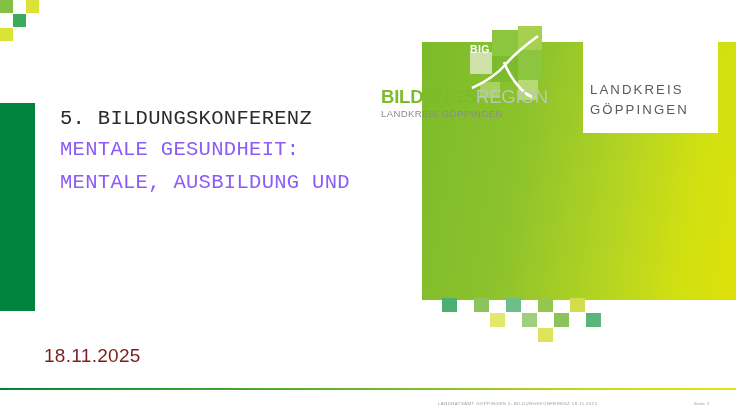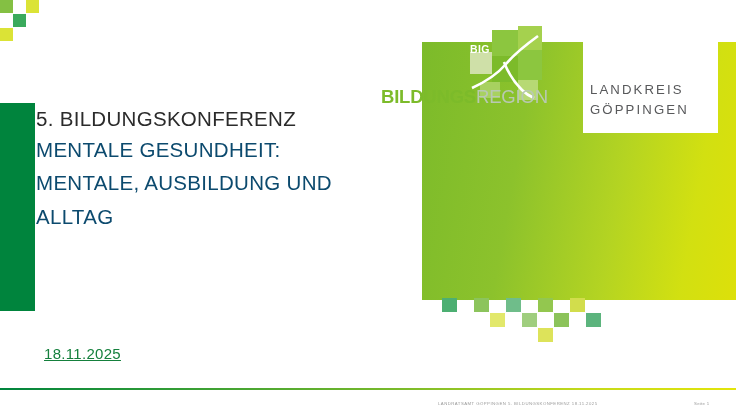--- a/index.html
+++ b/index.html
@@ -12,32 +12,32 @@
   .slide { position:absolute; inset:0; background:#fff; overflow:hidden; }
 
   
   .tl-checker { position:absolute; left:0; top:0; width:52px; height:52px; }
   .tl-checker i { position:absolute; display:block; }
 
   
   .left-bar { position:absolute; left:0; top:103px; width:35px; height:208px; }
 
   
-  .title-block { position:absolute; left:36px; top:104px; width:350px; }
+  .title-block { position:absolute; left:60px; top:104px; width:350px;font-family:Liberation Mono, monospace; }
   .t-main {
     font-size:20.5px; letter-spacing:.3px; color:#2b2b2b;
     line-height:1.42; white-space:nowrap;
   }
   .t-sub {
     font-size:20.5px; letter-spacing:.3px; line-height:1.62;
-    color:#0c4a6e;
+    color:#8b5cf6;
   }
   .date {
     position:absolute; left:44px; top:345px;
-    font-size:15px; color:#15803d; letter-spacing:.3px;text-decoration:underline;
+    font-size:19px; color:#7f1d1d; letter-spacing:.3px;
   }
 
   
   .graphic { position:absolute; left:378px; top:0; width:358px; height:330px; }
 
   
   .grad-block {
     position:absolute; left:44px; top:42px; width:314px; height:258px;
     background:linear-gradient(100deg,#7cbb2a 0%,#8cc22c 32%,#b4d422 62%,#d2e011 84%,#dde00a 100%);
   }
@@ -101,21 +101,20 @@
       <i style="left: 13px; top: 14px; width: 13px; height: 13px; background: rgb(58, 170, 92);"></i>
       <i style="left: 0px; top: 28px; width: 13px; height: 13px; background: rgb(219, 227, 54);"></i>
     </div>
 
   <div class="left-bar" style="background: rgb(0, 132, 61);"></div>
 
   <div class="title-block">
     <div class="t-main">5. BILDUNGSKONFERENZ</div>
     <div class="t-sub">MENTALE GESUNDHEIT:</div>
     <div class="t-sub">MENTALE, AUSBILDUNG UND</div>
-    <div class="t-sub">ALLTAG</div>
   </div>
 
   <div class="date">18.11.2025</div>
 
   <div class="graphic">
 
     <div class="grad-block"></div>
 
     <div class="lion">
       <svg viewBox="0 0 120 105" width="120" height="105" aria-hidden="true">
@@ -162,20 +161,21 @@
           <i style="left: 58px; top: 54px; width: 20px; height: 20px; background: rgb(183, 217, 116);"></i>
           <i style="left: 20px; top: 56px; width: 20px; height: 16px; background: rgb(168, 209, 96);"></i>
           <svg class="br-swoosh" viewBox="0 0 86 86" width="86" height="86" style="position:absolute;left:0;top:0;" aria-hidden="true">
           <path d="M12 62 q22 -10 34 -24 q10 -12 32 -28" stroke="#ffffff" stroke-width="2.6" fill="none"></path>
           <path d="M44 36 q6 16 18 28 q5 5 12 8" stroke="#ffffff" stroke-width="2.6" fill="none"></path>
         </svg>
           <span class="br-big">BIG</span>
         </div>
       <div class="br-text">
         <div class="br-line1"><b>BILDUNGS</b><s>REGION</s></div>
+        <div class="br-line2">LANDKREIS GÖPPINGEN</div>
       </div>
     </div>
 
     <div class="bt-checker">
         <i style="left: 64px; top: 0px; width: 15px; height: 14px; background: rgb(76, 175, 114);"></i>
         <i style="left: 96px; top: 0px; width: 15px; height: 14px; background: rgb(140, 196, 92);"></i>
         <i style="left: 128px; top: 0px; width: 15px; height: 14px; background: rgb(111, 189, 138);"></i>
         <i style="left: 160px; top: 0px; width: 15px; height: 14px; background: rgb(147, 199, 79);"></i>
         <i style="left: 192px; top: 0px; width: 15px; height: 14px; background: rgb(210, 221, 76);"></i>
         <i style="left: 112px; top: 15px; width: 15px; height: 14px; background: rgb(226, 232, 107);"></i>

